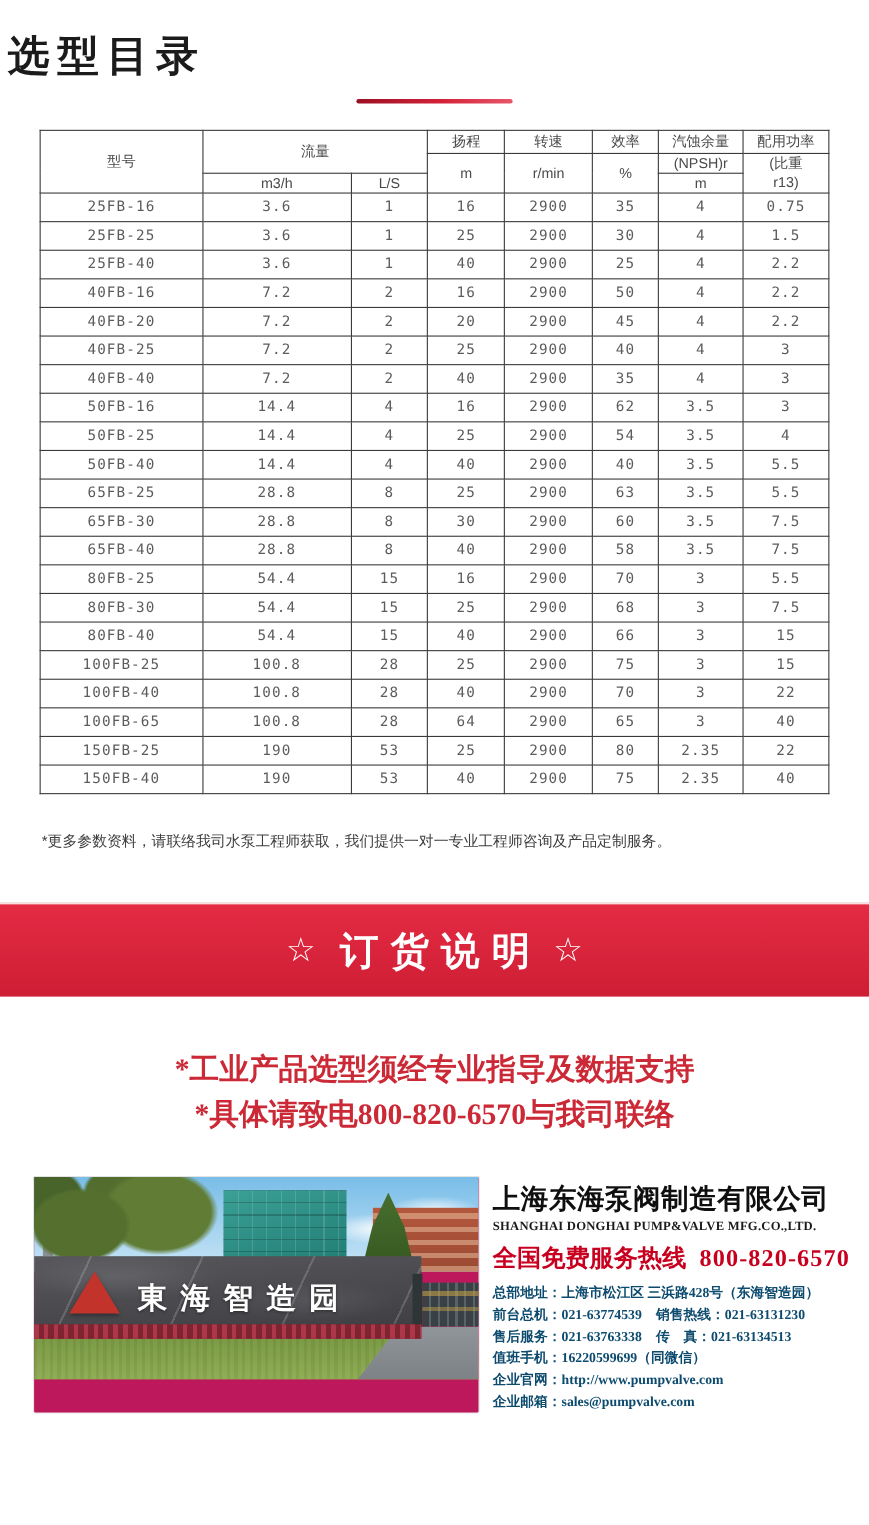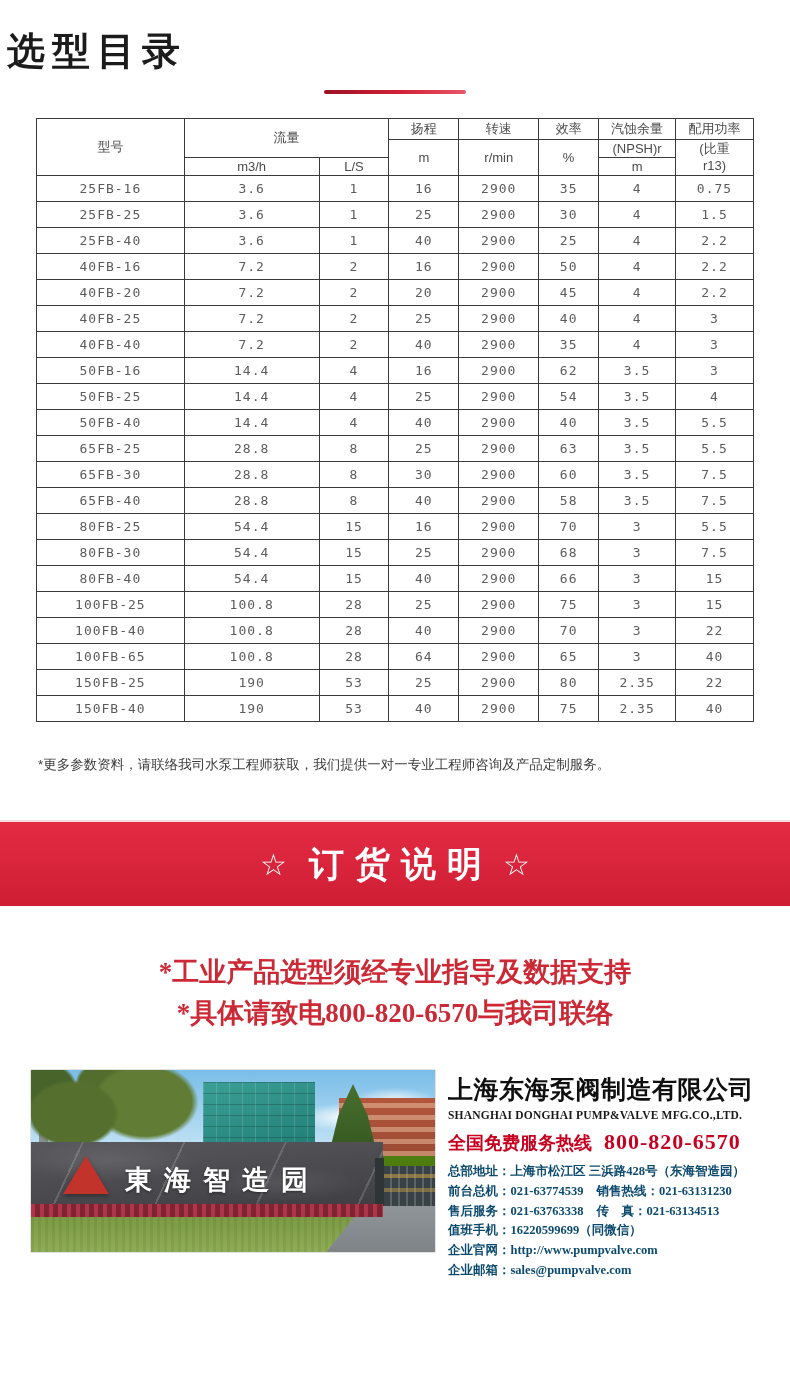--- a/index.html
+++ b/index.html
@@ -51,22 +51,22 @@
     margin-top:46px; text-align:center;
     font-family:"Liberation Serif","DejaVu Serif",serif;
     font-weight:900; font-size:27px; color:var(--advisory-red,#cc2936); line-height:1.5;
   }
 
   
   .footer { display:flex; margin:36px 28px 0 30px; gap:12px; align-items:flex-start; }
 
   
   .photo {
-    position:relative; width:406px; height:184px; flex:none; overflow:hidden;
-    border:1px solid #e3e3e3; background:#4d7c0f; border-radius:2px;font-family:Liberation Serif, serif;
+    position:relative; width:406px; height:216px; flex:none; overflow:hidden;
+    border:1px solid #e3e3e3; background:#be185d; border-radius:2px;font-family:Liberation Serif, serif;
   }
   .ph-sky { position:absolute; left:0; top:0; width:100%; height:86px;
     background:
       radial-gradient(70px 20px at 78% 55%, rgba(255,255,255,.95), transparent 70%),
       radial-gradient(46px 16px at 62% 28%, rgba(255,255,255,.85), transparent 70%),
       radial-gradient(60px 18px at 90% 35%, rgba(255,255,255,.8), transparent 70%),
       linear-gradient(180deg,#79bde8,#c9e6f6); }
   .ph-glass { position:absolute; left:172px; top:12px; width:112px; height:78px;
     background:
       repeating-linear-gradient(0deg, rgba(0,0,0,.20) 0 1px, transparent 1px 11px),
@@ -116,21 +116,21 @@
     background-color:#7e2230; }
 
   
   .company { font-family:"Liberation Serif","DejaVu Serif",serif; padding-top:4px; min-width:0; }
   .company-name {
     font-family:"Liberation Sans","DejaVu Sans",sans-serif;
     font-size:25px; font-weight:900; color:#0f0f0f; letter-spacing:0.5px; white-space:nowrap;
   }
   .company-en { font-size:11.5px; font-weight:700; color:#1a1a1a; margin-top:3px; white-space:nowrap; letter-spacing:0.2px; }
   .hotline { margin-top:8px; white-space:nowrap; }
-  .hotline-label { font-size:18px; font-weight:900; color:var(--hotline-red,#c80020); }
+  .hotline-label { font-size:22px; font-weight:900; color:var(--hotline-red,#c80020); }
   .hotline-number { font-size:22px; font-weight:900; color:var(--hotline-red,#c80020); margin-left:8px; letter-spacing:1px;text-align:center; }
   .contacts { margin-top:7px; }
   .contact-line { font-size:12.5px; font-weight:700; color:#0c4a6e; line-height:1.58; white-space:nowrap; }
   .pair + .pair { margin-left:13px; }
 </style>
 </head>
 <body>
 
 <div class="title-block">
   <h1 class="page-title">选型目录</h1>

